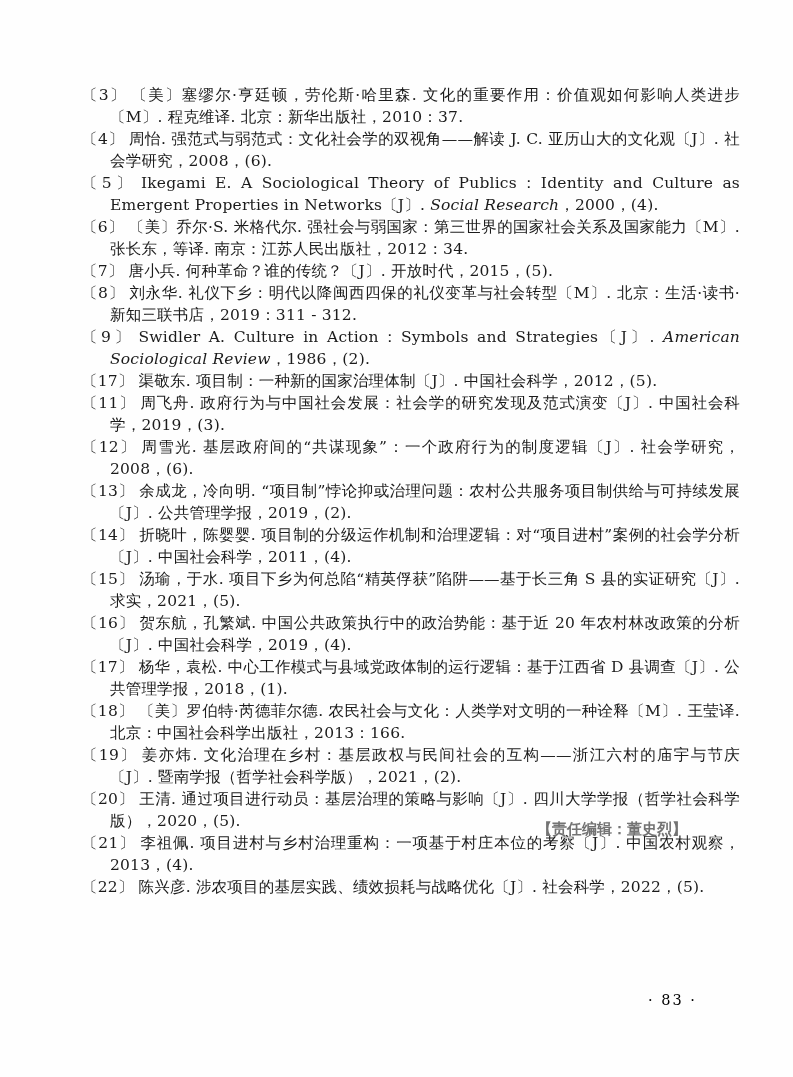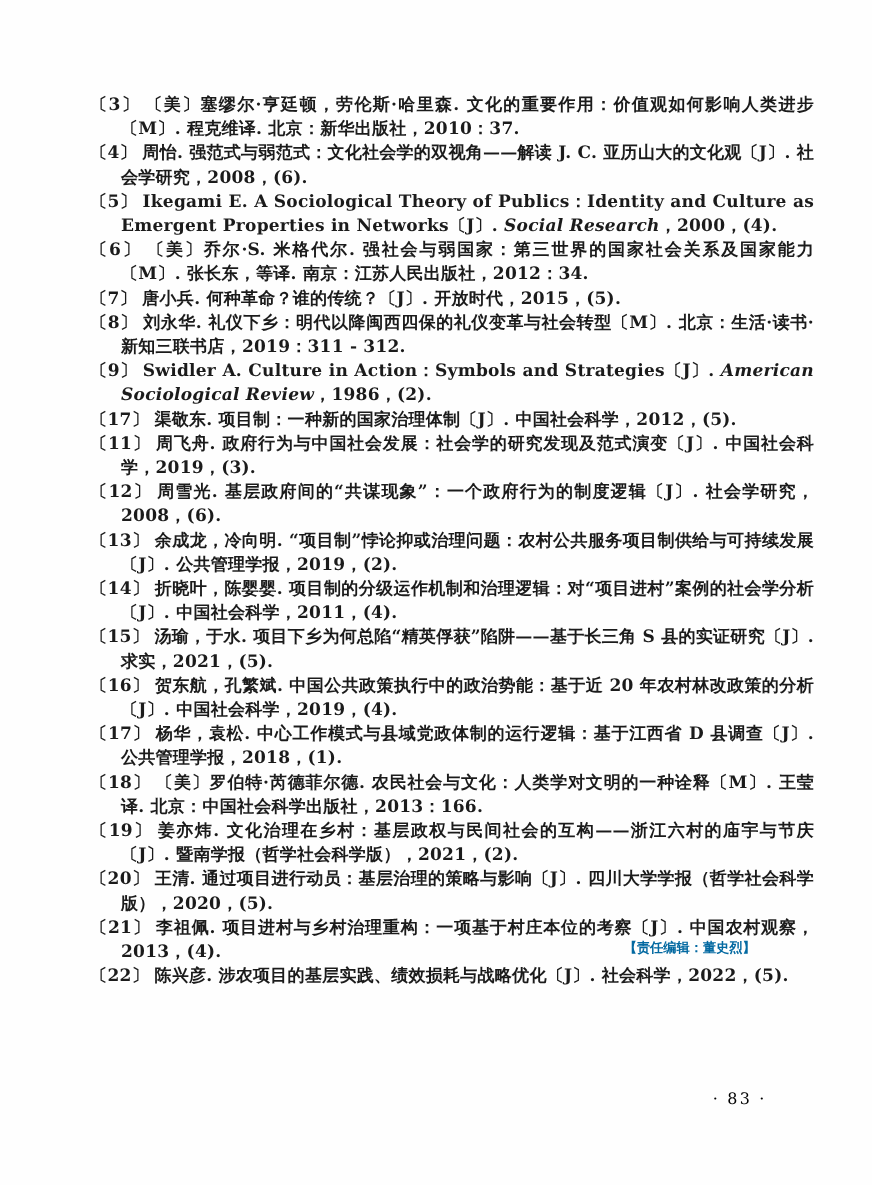--- a/index.html
+++ b/index.html
@@ -25,38 +25,37 @@
     margin: 0;
     padding: 0;
   }
   .ref-item {
     font-size: 15.5px;
     line-height: 22px;
     text-align: justify;
     padding-left: 28px;
     text-indent: -28px;
     letter-spacing: 0.2px;
-    font-weight: bold;
   }
   .ref-num {
     white-space: nowrap;
     margin-right: 5px;
   }
   .ref-seg-italic {
     font-style: italic;
     margin-top: 16px;
   }
   .editor-line {
     position: absolute;
-    top: 853px;
+    top: 820px;
     right: 106px;
     font-family: "DejaVu Sans", "Liberation Sans", sans-serif;
     font-weight: bold;
-    font-size: 12px;
-    color: #0369a1;
+    font-size: 15px;
+    color: #737373;
   }
   .page-number {
     position: absolute;
     top: 992px;
     left: 648px;
     font-size: 14.5px;
     letter-spacing: 2px;
     color: #000000;
   }
 </style>

